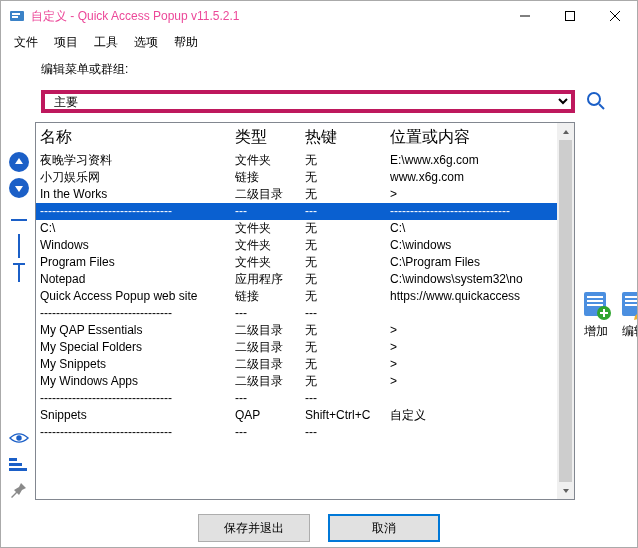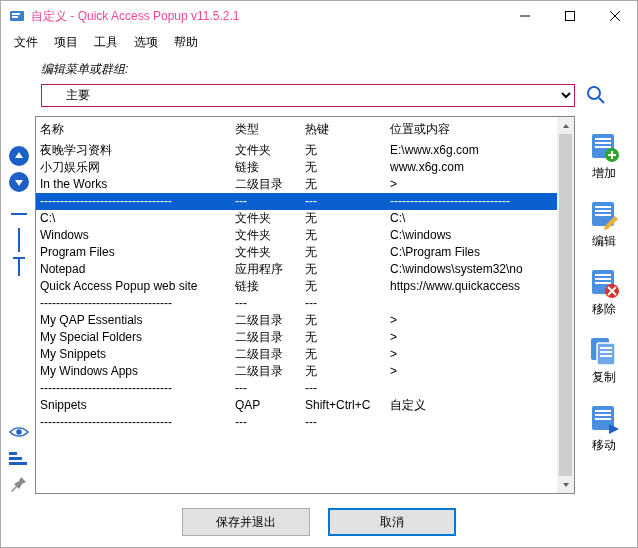--- a/index.html
+++ b/index.html
@@ -8,49 +8,49 @@
   .titlebar { height: 30px; display: flex; align-items: center; padding: 0 0 0 8px; background: #fff; }
   .titlebar .appicon { width: 16px; height: 16px; margin-right: 6px; }
   .titlebar .title { flex: 1; font-size: 12px; color: #ec4899; white-space: nowrap; }
   .titlebar .winbtn { width: 45px; height: 30px; display: flex; align-items: center; justify-content: center; }
   .titlebar .winbtn svg { stroke: #000; }
 
   .menubar { height: 22px; display: flex; align-items: center; padding: 0 5px; gap: 0; }
   .menubar .menuitem { padding: 2px 8px; font-size: 12px; }
 
   .groupbar { padding: 8px 28px 4px 40px; }
-  .groupbar .label { font-size: 12px; margin-bottom: 4px; font-style: italic; }
+  .groupbar .label { font-size: 12px; margin-bottom: 10px; }
   .groupbar .row { display: flex; align-items: center; gap: 8px; }
-  .groupbar select { flex: 1; height: 23px; border: 1px solid #be185d; background: #fff; padding: 0 20px; font-size: 12px; }
+  .groupbar select { flex: 1; height: 23px; border: 4px solid #be185d; background: #fff; padding: 0 5px; font-size: 12px; }
   .groupbar .searchbtn { width: 26px; height: 26px; display: flex; align-items: center; justify-content: center; }
 
   .mainrow { display: flex; padding: 4px 8px 0 6px; gap: 4px; height: 382px; }
 
   .leftcol { width: 24px; display: flex; flex-direction: column; align-items: center; gap: 6px; padding-top: 30px; }
   .circlebtn { width: 20px; height: 20px; border-radius: 50%; background: #1b5fc7; display: flex; align-items: center; justify-content: center; }
   .leftcol .spacer-tall { flex: 1; }
   .leftcol .lineicon, .leftcol .eyeicon, .leftcol .stepicon, .leftcol .pinicon { width: 20px; height: 20px; display: flex; align-items: center; justify-content: center; }
 
   .listwrap { flex: 1; border: 1px solid #828790; background: #fff; overflow: hidden; position: relative; }
   .listtable { width: 100%; border-collapse: collapse; table-layout: fixed; }
-  .listtable th { text-align: left; font-weight: normal; padding: 4px 4px; font-size: 12px; }
+  .listtable th { text-align: left; font-weight: normal; padding: 4px 4px; font-size: 16px; }
   .listtable td { padding: 0 4px; font-size: 12px; white-space: nowrap; overflow: hidden; height: 17px; line-height: 17px; }
   .listtable tr.selected { background: #0a60d0; color: #fff; }
   .listtable tr.selected .sep, .listtable tr.selected td { color: #fff; }
   .vscroll { position: absolute; right: 0; top: 0; bottom: 0; width: 17px; background: #f0f0f0; display: flex; flex-direction: column; }
   .vscroll .arrow { height: 17px; display: flex; align-items: center; justify-content: center; }
   .vscroll .thumb { flex: 1; background: #cdcdcd; margin: 0 2px; }
 
-  .rightcol { width: 50px; display: flex; flex-direction: column; align-items: center; gap: 4px; padding-top: 10px; }
+  .rightcol { width: 50px; display: flex; align-items: center; gap: 4px; padding-top: 10px; }
   .rightcol .actbtn { display: flex; flex-direction: column; align-items: center; gap: 1px; height: 64px; padding-top:4px;}
   .rightcol .actbtn .iconbox { width: 34px; height: 34px; display: flex; align-items: center; justify-content: center; }
   .rightcol .actbtn .lbl { font-size: 12px; }
 
   .footer { display: flex; justify-content: center; gap: 18px; padding: 14px 0; }
-  .footer button { width: 128px; height: 28px; border: 1px solid #adadad; background: #e1e1e1; font-size: 12px; }
+  .footer button { width: 112px; height: 28px; border: 1px solid #adadad; background: #e1e1e1; font-size: 12px; }
   .footer button.primary { border: 2px solid #0078d7; }
 </style>
 </head>
 <body>
 
 <div class="titlebar">
   <span class="appicon">
     <svg viewBox="0 0 16 16" width="16" height="16">
         <rect x="1" y="3" width="14" height="10" rx="1" fill="#3b82c7"></rect>
         <rect x="3" y="5" width="8" height="2" fill="#fff"></rect>

